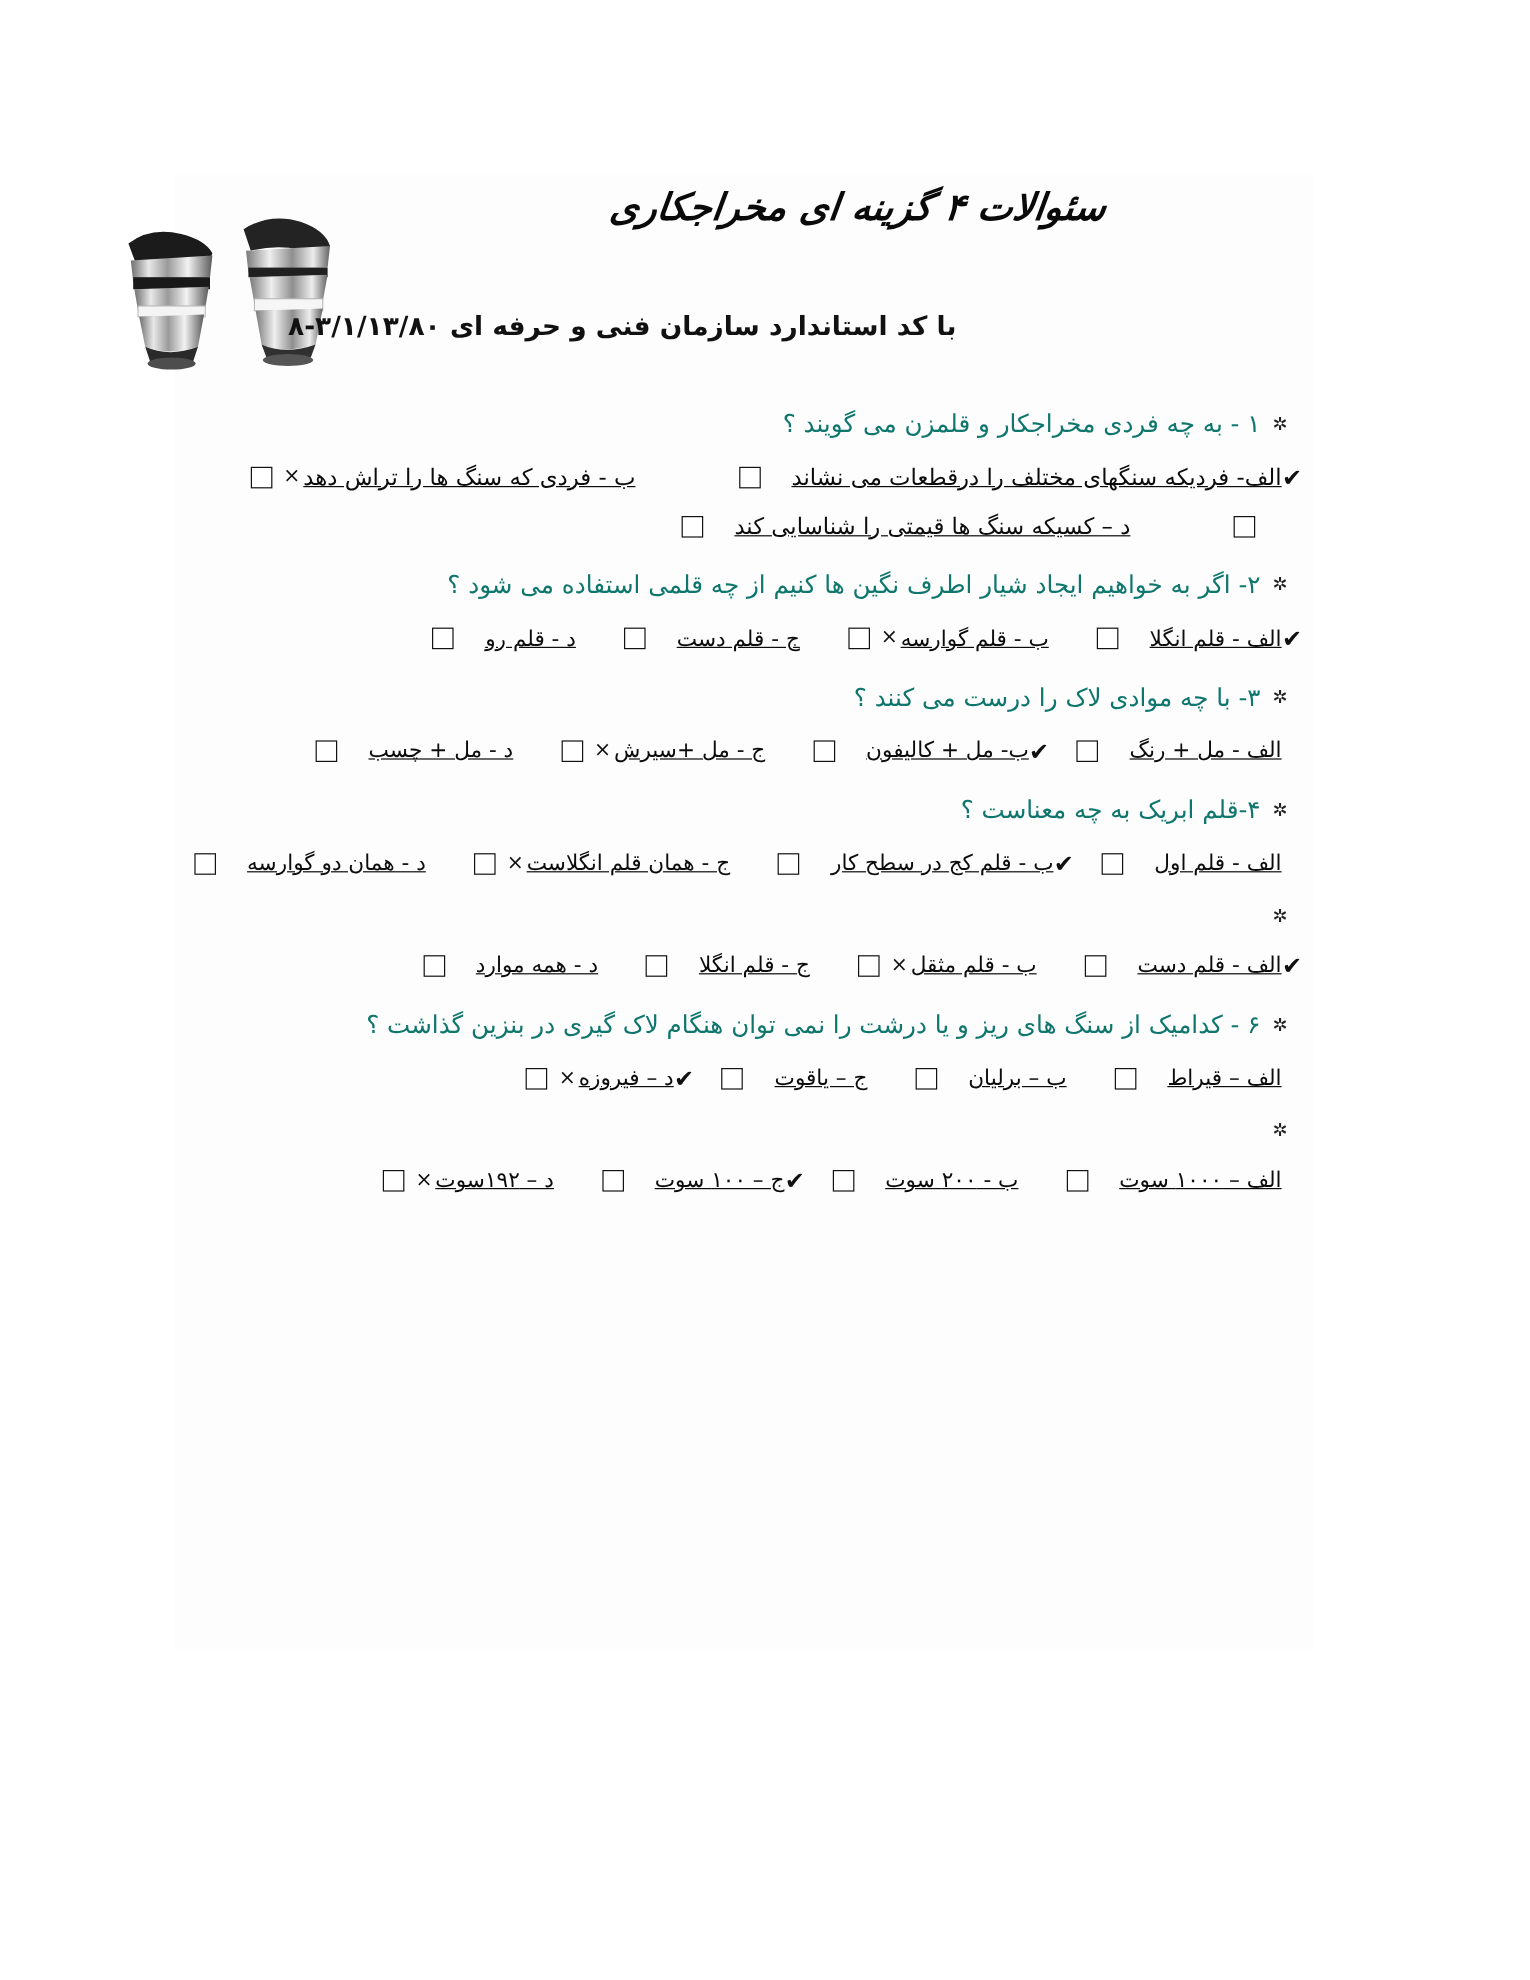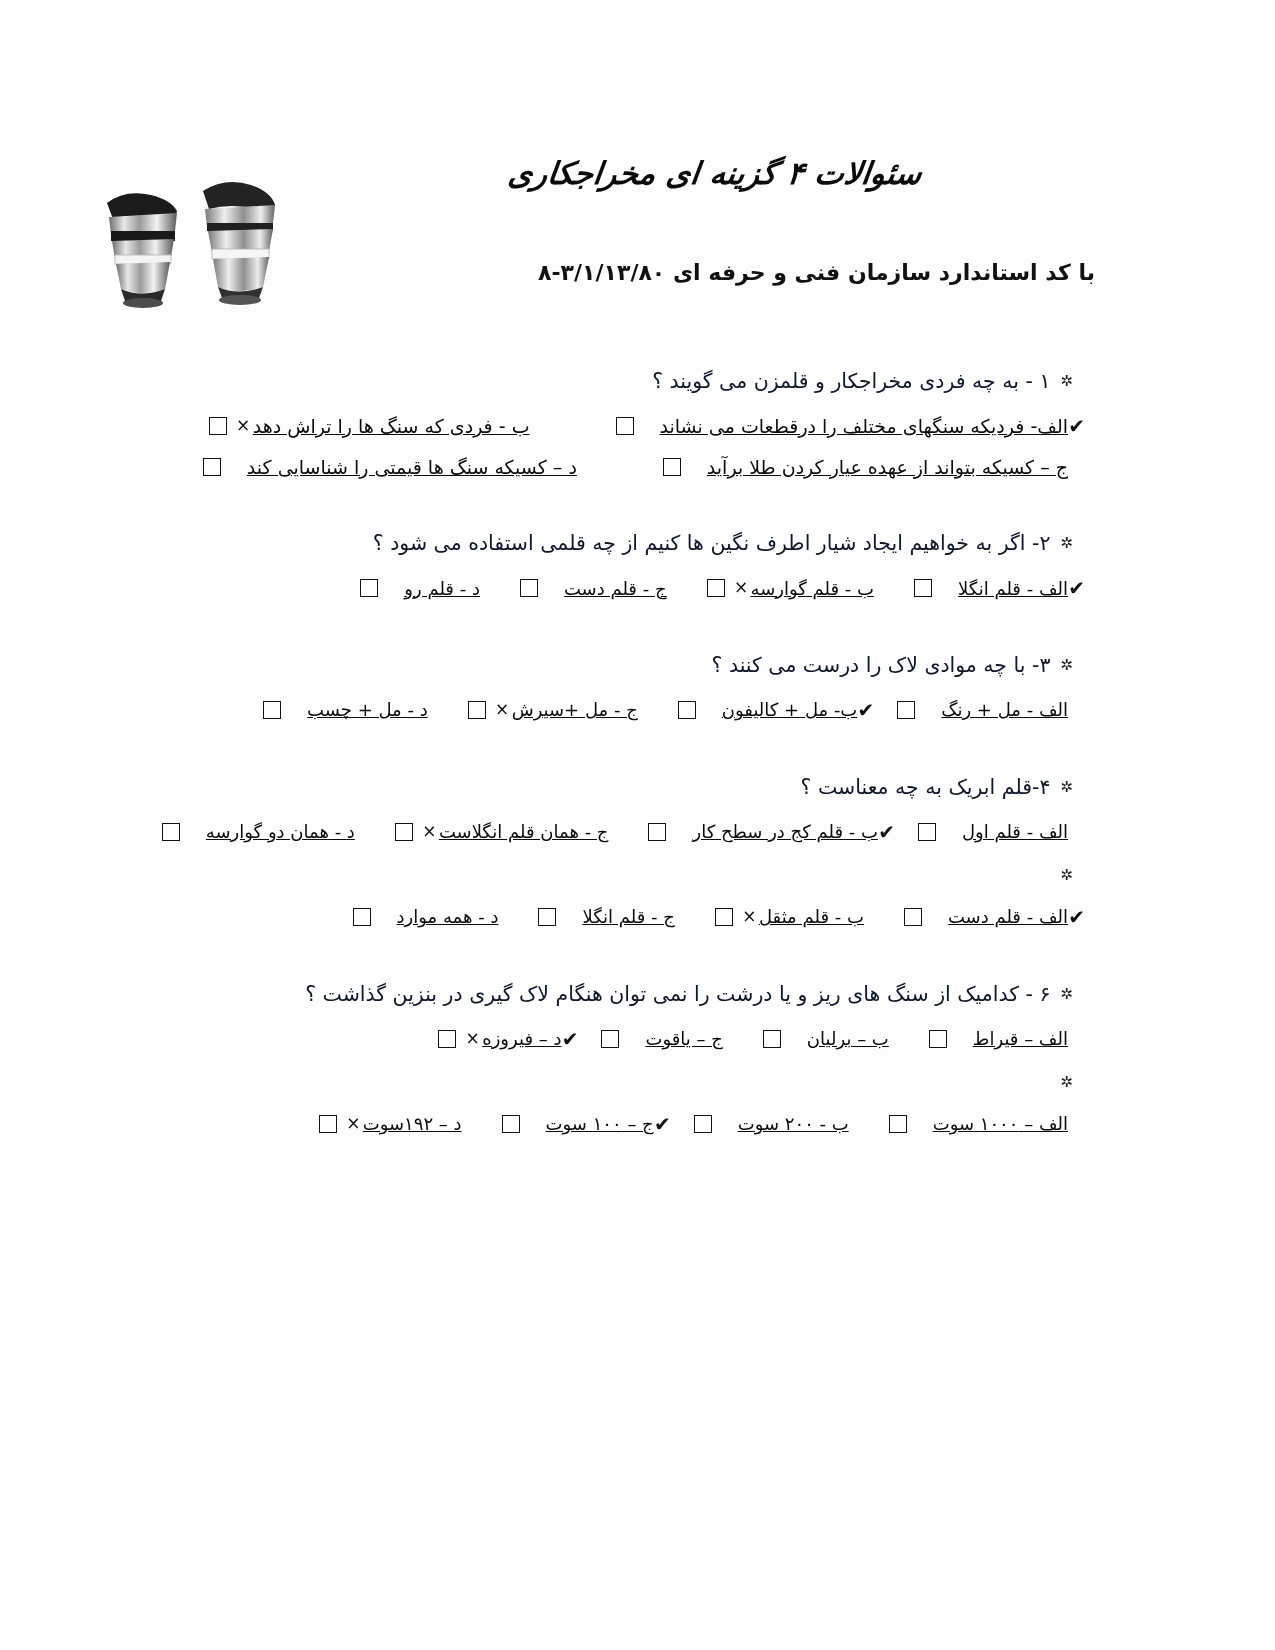--- a/index.html
+++ b/index.html
@@ -56,21 +56,21 @@
     color: #0a0a0a;
     transform: skewX(-7deg);
     direction: rtl;
   }
 
   .doc-subtitle {
     position: absolute;
     right: 0;
     top: 115px;
     width: 855px;
-    text-align: right;
+    text-align: left;
     font-size: 22px;
     font-weight: 700;
     color: #111;
     direction: rtl;
   }
 
   
   .questions {
     position: relative;
     margin-top: 4px;
@@ -95,21 +95,21 @@
     font-weight: 700;
     font-size: 21.5px;
   }
   .q-marker {
     font-size: 15px;
     margin-left: 10px;
     color: #222;
     position: relative;
     top: -2px;
   }
-  .q-text { color: #0f172a; margin-top: 28px; }
+  .q-text { color: #0f766e; }
 
   
   .opt-row {
     display: flex;
     flex-direction: row;
     align-items: center;
     direction: rtl;
     padding: 6px 10px 6px 0;
     font-size: 19px;
     line-height: 1.5;
@@ -230,21 +230,20 @@
           <span class="opt">
             <span class="mark blank">·</span>
             <span class="opt-label">ب - فردی که سنگ ها را تراش دهد</span>
             <span class="mark">×</span>
             <span class="checkbox"></span>
           </span>
         </div>
         <div class="opt-row">
           <span class="opt">
             <span class="mark blank">·</span>
-            <span class="opt-label">ج – کسیکه بتواند از عهده عیار کردن طلا برآید</span>
             <span class="mark blank">·</span>
             <span class="checkbox"></span>
           </span>
           <span class="gap-lg"></span>
           <span class="opt">
             <span class="mark blank">·</span>
             <span class="opt-label">د – کسیکه سنگ ها قیمتی را شناسایی کند</span>
             <span class="mark blank">·</span>
             <span class="checkbox"></span>
           </span>

